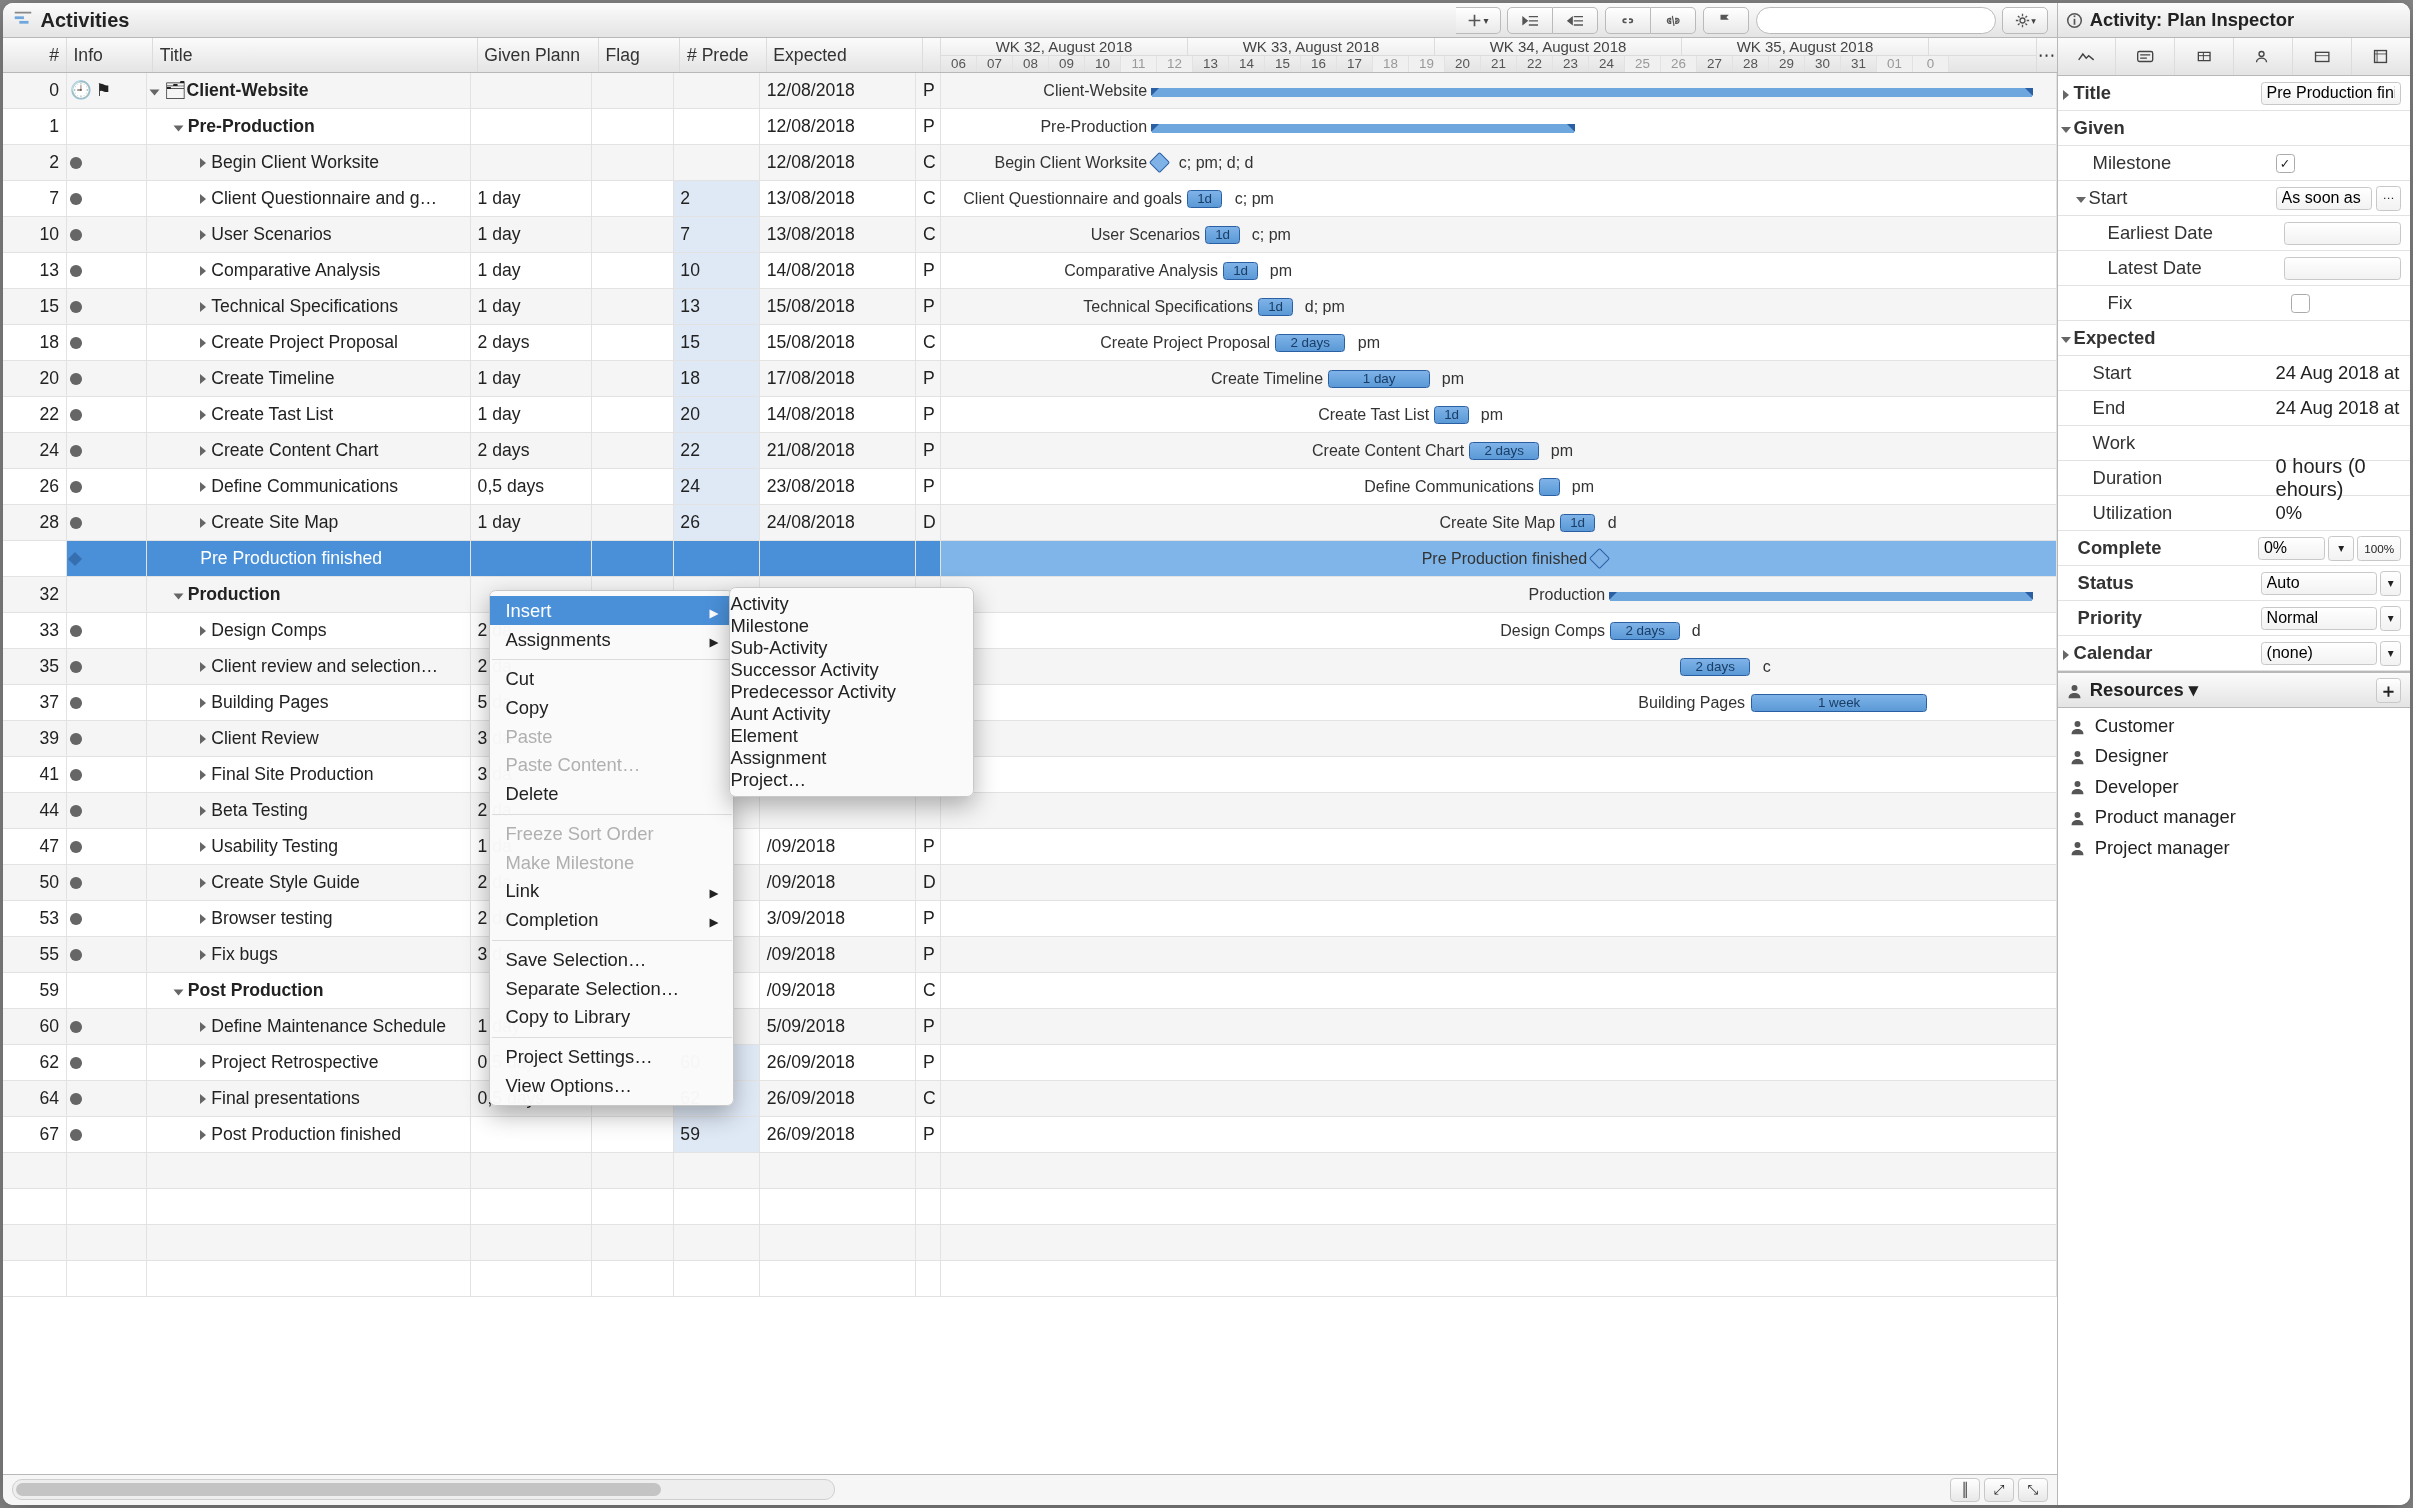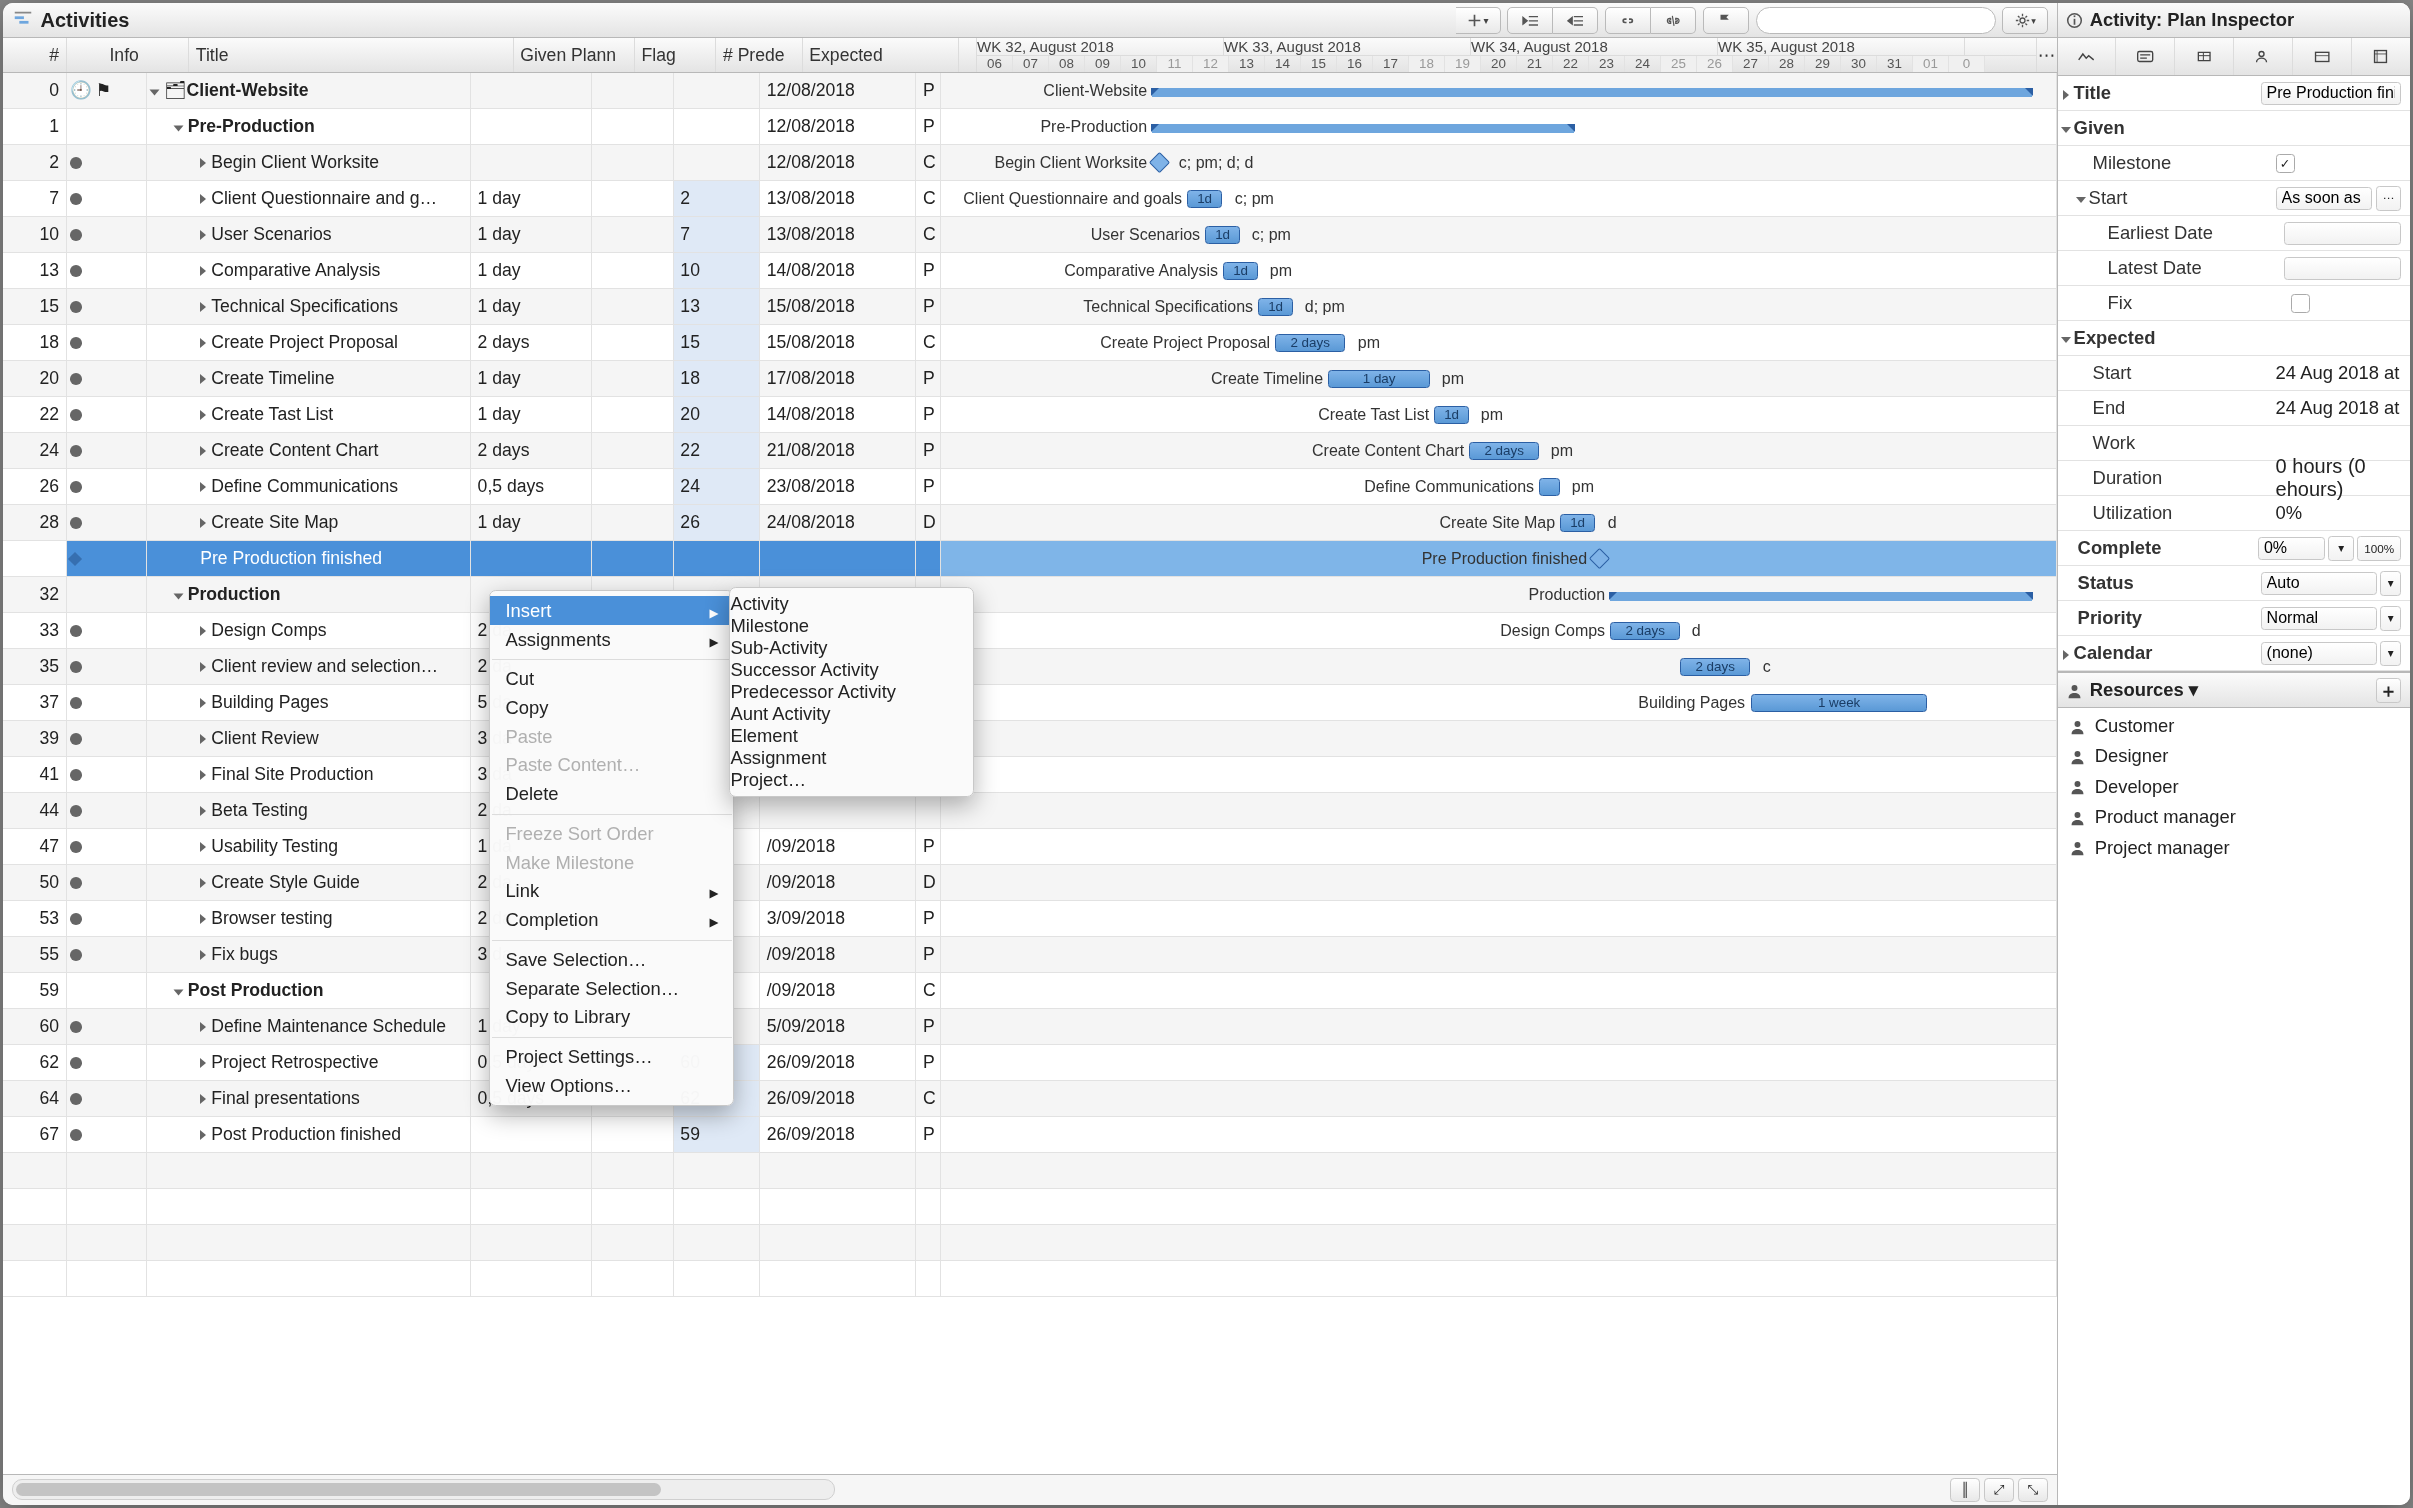--- a/index.html
+++ b/index.html
@@ -63,33 +63,33 @@
   .columns-header {
     height:34px; display:flex; border-bottom:0.8px solid var(--border);
     background:var(--panel-header); font-size:17.6px; color:#333;
     flex:0 0 auto;
   }
   .col {
     border-right:0.8px solid var(--border-light); display:flex; align-items:center; padding:0 6.7px;
     overflow:hidden; white-space:nowrap;
   }
   .col.num { width:49px; justify-content:flex-end;}
-  .col.info { width:72px;margin-left:36px;}
+  .col.info { width:72px;}
   .col.title { width:310px;}
   .col.given { width:107px;}
   .col.flag { width:67px;}
   .col.pred { width:72px;}
   .col.exp { width:142px;}
   .timeline-header {
     flex:1 1 auto; display:flex; flex-direction:column; border-right:none;
     position:relative; overflow:hidden;
   }
   .tl-weeks { height:17px; display:flex; font-size:15px; color:#444; border-bottom:0.8px solid var(--border-light);}
   .tl-week {
-    flex:0 0 auto; text-align:left; border-right:0.8px solid var(--border-light);
+    flex:0 0 auto; text-align:center; border-right:0.8px solid var(--border-light);
   }
   .tl-days { height:17px; display:flex; font-size:13.4px; color:#555;}
   .tl-day {
     flex:0 0 auto; text-align:center; border-right:0.8px solid var(--grid);
   }
   .tl-day.weekend { background:var(--tick-weekend); color:#999;}
   
   .grid-body {
     flex:1 1 auto; overflow:auto; position:relative;
   }

